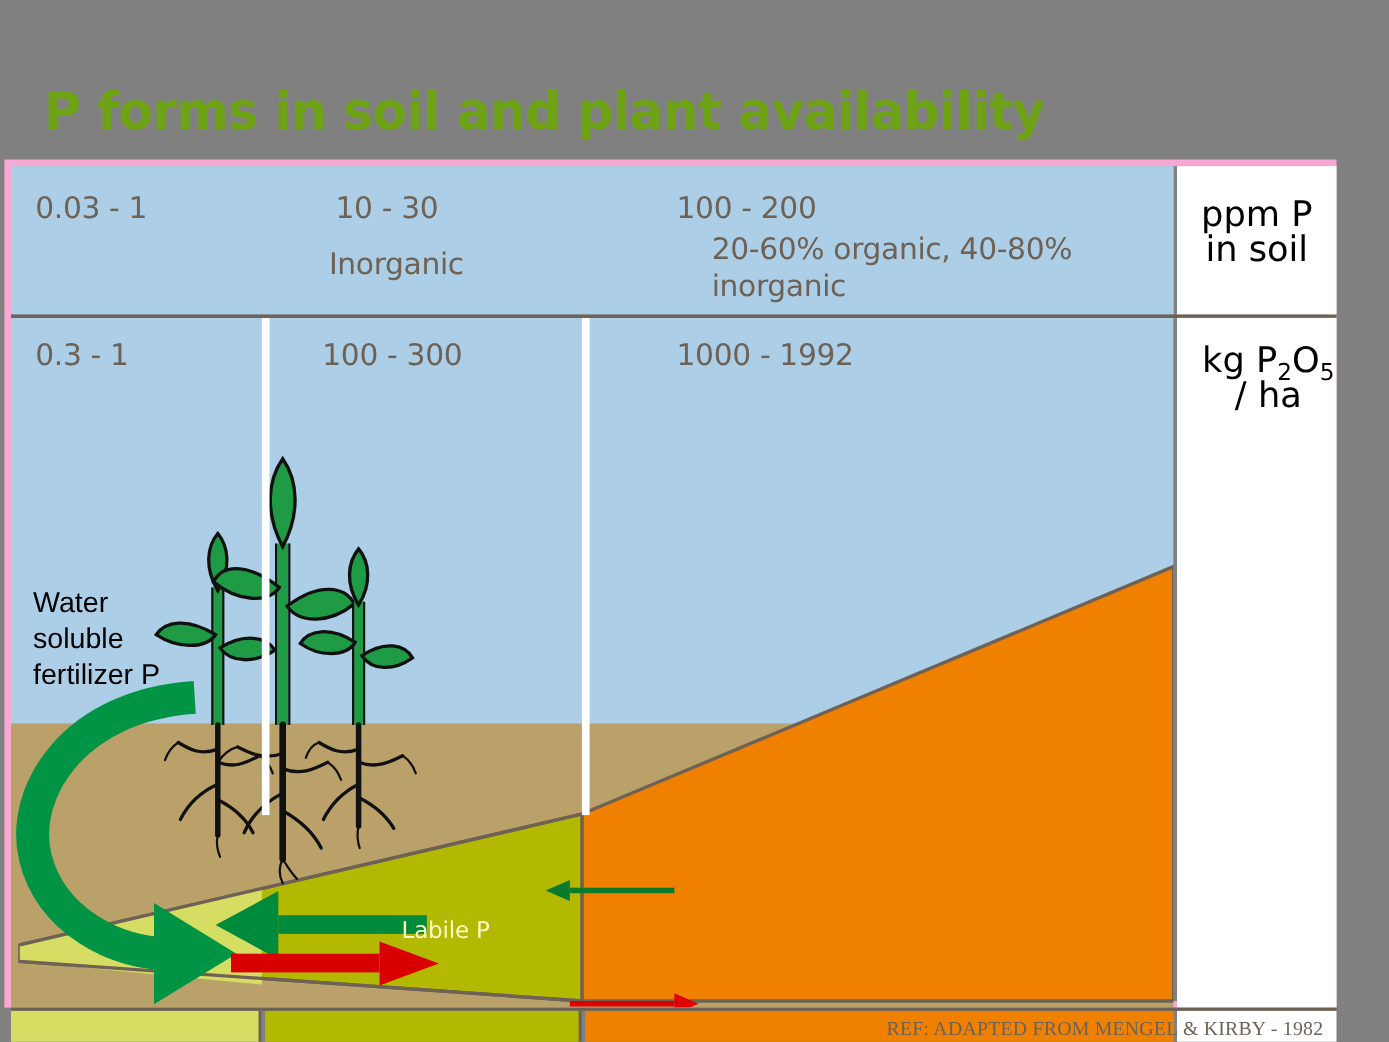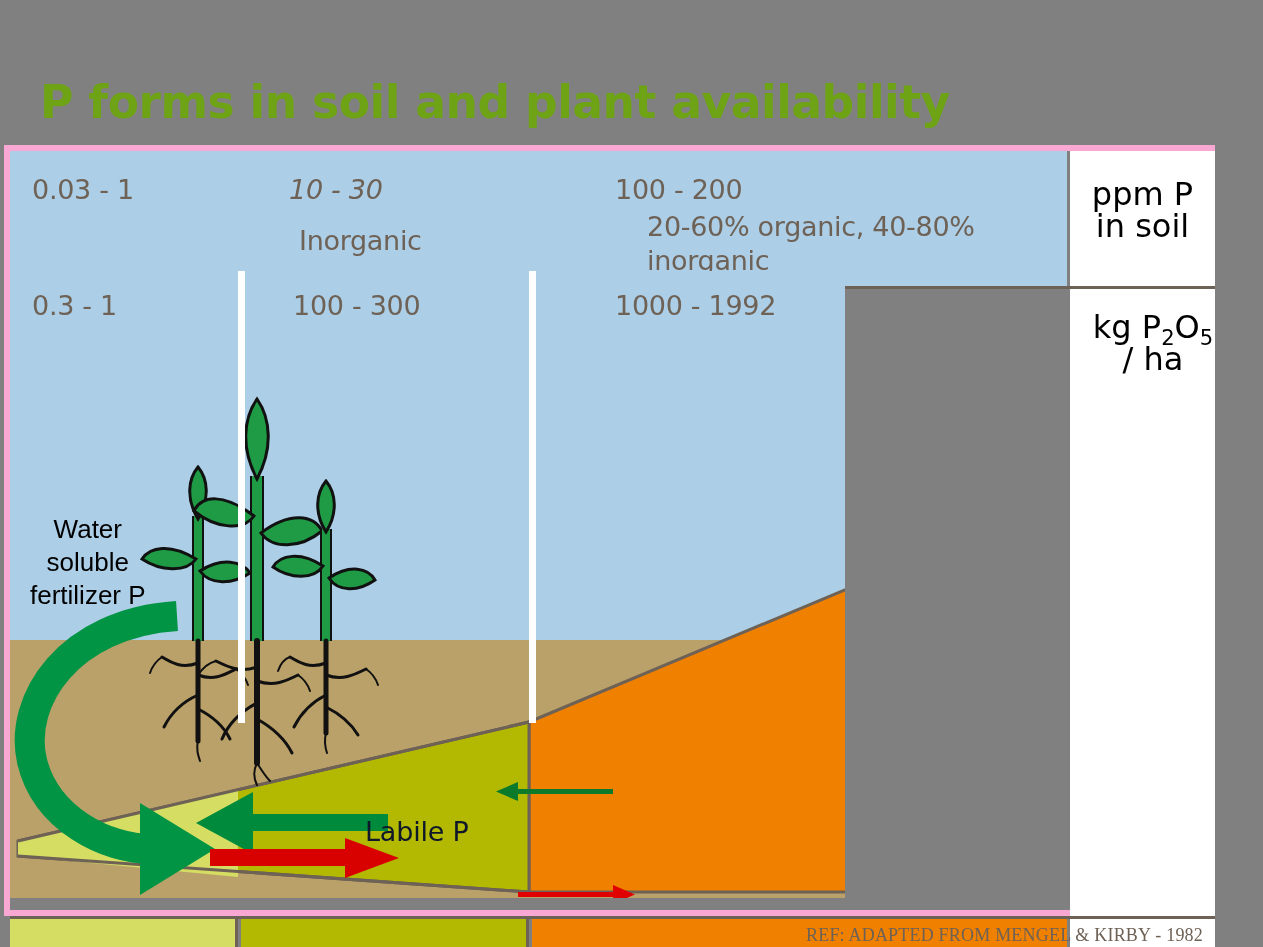--- a/index.html
+++ b/index.html
@@ -35,21 +35,21 @@
     font-family:"DejaVu Sans","Liberation Sans",sans-serif;
     letter-spacing:-0.3px; white-space:pre-line;
   }
   .unit{
     position:absolute; color:#000000; font-size:32px; line-height:32px;
     text-align:center; font-family:"DejaVu Sans","Liberation Sans",sans-serif;
   }
   sub{font-size:0.66em; line-height:0;}
 
   .wlabel{
-    position:absolute; color:#0f172a; font-size:27px;
+    position:absolute; color:#fef9c3; font-size:21px;
     font-family:"DejaVu Sans","Liberation Sans",sans-serif;
     letter-spacing:-0.2px; white-space:nowrap;
   }
   .dlabel{
     position:absolute; color:#000000; font-size:26px; line-height:33px;
     font-family:Liberation Sans, sans-serif;
     white-space:pre-line;
   }
 
   #ref{
@@ -65,31 +65,31 @@
 <body>
 
 <div id="title">P forms in soil and plant availability</div>
 
 <div id="frame">
 
   <div class="cell sky" style="left:0;top:0;width:1057px;height:135px;"></div>
   <div class="cell white" style="left:1060px;top:0;width:145px;height:135px;"></div>
 
   <div class="val" style="left:22px;top:22px;">0.03 - 1</div>
-  <div class="val" style="left:279px;top:22px;font-style:italic;">10 - 30</div>
+  <div class="val" style="left:295px;top:22px;">10 - 30</div>
   <div class="val" style="left:289px;top:73px;">Inorganic</div>
   <div class="val" style="left:605px;top:22px;">100 - 200</div>
   <div class="val" style="left:605px;top:59px;margin-left:32px;">20-60% organic, 40-80%
 inorganic</div>
   <div class="unit" style="left:1060px;top:27px;width:145px;white-space:pre-line;">ppm P
 in soil</div>
 
   <div class="hrule" style="top:135px;"></div>
 
-  <div style="position:absolute;left:0;top:120px;width:835px;height:627px;overflow:hidden;text-align:center;">
+  <div style="position:absolute;left:0;top:138px;width:1057px;height:627px;overflow:hidden;">
 
     <svg width="1057" height="627" viewBox="0 0 1057 627">
 
       <rect x="0" y="0" width="1057" height="369" fill="#ACCEE6"></rect>
 
       <rect x="0" y="369" width="1057" height="258" fill="#B9A169"></rect>
 
       <polygon points="519,451 1057,226 1057,621 519,621" fill="#F08000" stroke="#6E6155" stroke-width="3"></polygon>
 
       <polygon points="8,570 519,451 519,621 8,585" fill="#B2B900" stroke="#6E6155" stroke-width="3"></polygon>

